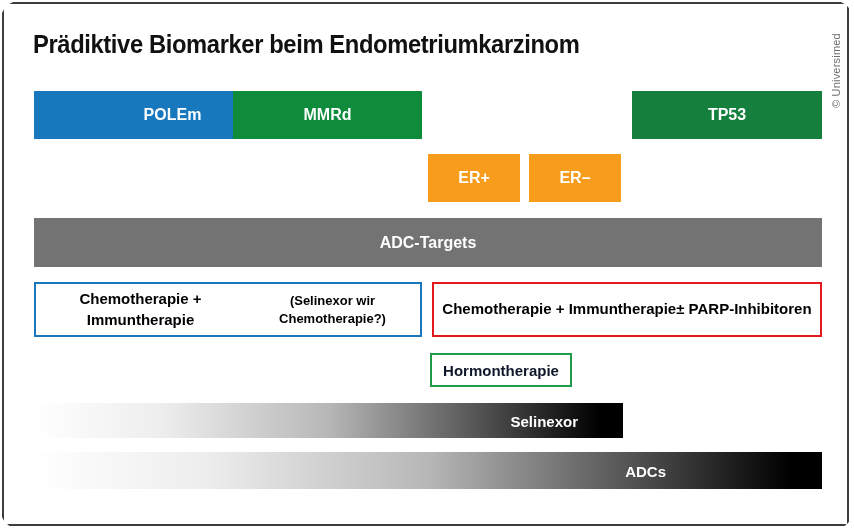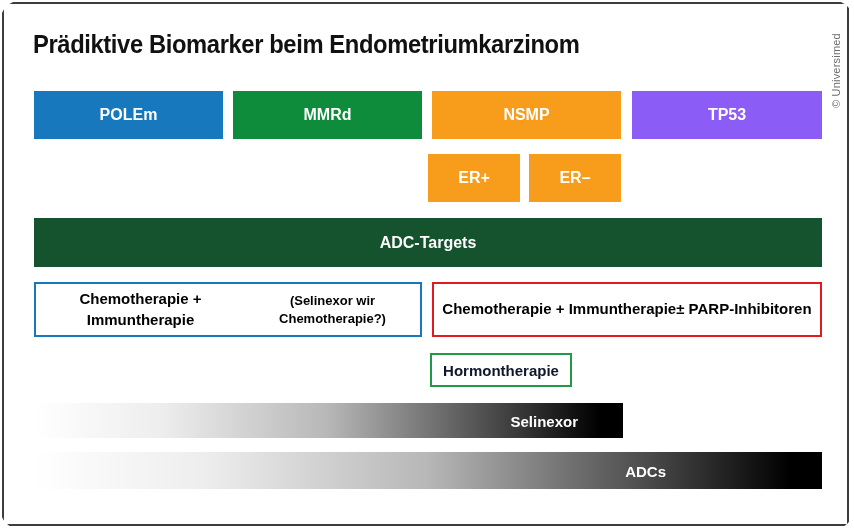--- a/index.html
+++ b/index.html
@@ -11,28 +11,28 @@
   .frame{position:absolute;left:2px;top:2px;width:843px;height:520px;border:2px solid #3d3d3d;}
   .title{
     position:absolute;left:33px;top:30px;font-size:25px;font-weight:bold;color:#111111;
     letter-spacing:-0.4px;transform:scaleX(0.95);transform-origin:left top;white-space:nowrap;
   }
   .box{
     position:absolute;display:flex;align-items:center;justify-content:center;
     color:#ffffff;font-weight:bold;font-size:16px;
   }
   .bm{top:91px;height:48px;}
-  #bm0{left:34px;width:189px;background:#1878be;}
+  #bm0{left:34px;width:189px;background:#1878be;padding-left:44px;}
   #bm1{left:233px;width:189px;background:#0e8c3c;}
   #bm2{left:432px;width:189px;background:#f89c1c;}
-  #bm3{left:632px;width:190px;background:#8b5cf6;}
+  #bm3{left:632px;width:190px;background:#15803d;}
   .er{top:154px;height:48px;background:#f89c1c;}
   #er0{left:428px;width:92px;}
   #er1{left:529px;width:92px;}
-  .adcbar{left:34px;top:218px;width:788px;height:49px;background:#14532d;}
+  .adcbar{left:34px;top:218px;width:788px;height:49px;background:#737373;}
   .therapy{
     position:absolute;top:282px;height:51px;background:#ffffff;color:#000000;
     display:flex;flex-direction:row;align-items:center;justify-content:center;
     font-weight:bold;text-align:center;line-height:1.35;
   }
   #th0{left:34px;width:384px;border:2px solid #1878be;}
   #th1{left:432px;width:386px;border:2px solid #e2191f;}
   .therapy .line1{font-size:15px;}
   #th0 .line2{font-size:13px;}
   #th1 .line2{font-size:15px;}
@@ -65,23 +65,20 @@
   <div class="frame"></div>
 
   <div class="title">Prädiktive Biomarker beim Endometriumkarzinom</div>
 
   <div class="box bm" id="bm0">
     <span>POLEm</span>
   </div>
   <div class="box bm" id="bm1">
     <span>MMRd</span>
   </div>
-  <div class="box bm" id="bm2">
-    <span>NSMP</span>
-  </div>
   <div class="box bm" id="bm3">
     <span>TP53</span>
   </div>
 
   <div class="box er" id="er0">
     <span>ER+</span>
   </div>
   <div class="box er" id="er1">
     <span>ER–</span>
   </div>

